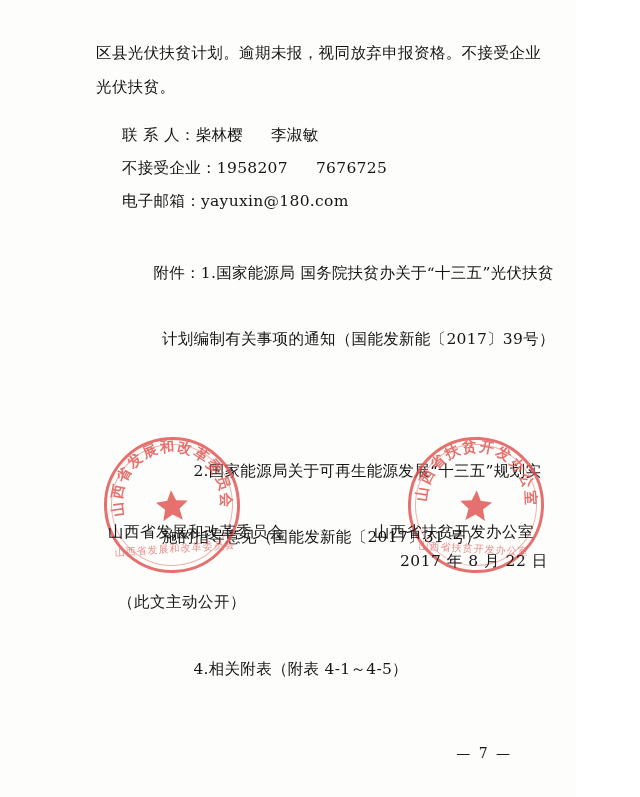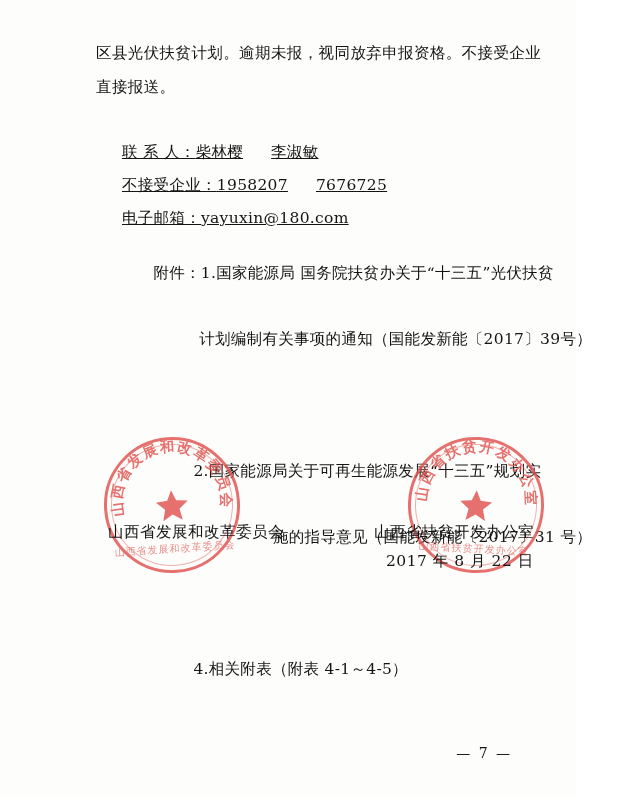--- a/index.html
+++ b/index.html
@@ -33,27 +33,26 @@
     letter-spacing: 0.4px;
     color: #141414;
   }
   .body-text .line {
     white-space: pre;
   }
 
   .contacts {
     position: absolute;
     left: 122px;
-    top: 136px;
+    top: 119px;
     width: 460px;
     font-size: 15.5px;
     line-height: 33px;
     letter-spacing: 0.3px;
     color: #141414;
-    text-decoration: underline;
   }
   .contacts .row {
     white-space: pre;
   }
   .contacts .gap {
     display: inline-block;
     width: 28px;
   }
 
   .attachments {
@@ -66,21 +65,20 @@
     letter-spacing: 0.3px;
     color: #141414;
   }
   .att-item {
     position: relative;
     white-space: pre-wrap;
   }
   .att-item .cont {
     display: block;
     padding-left: 40px;
-    text-align: right;
   }
   .att-first .lead {
     display: inline;
   }
 
   
   .stamp {
     position: absolute;
     border-radius: 50%;
     border: 3px solid #e0524f;
@@ -147,21 +145,21 @@
   
   .sig {
     position: absolute;
     font-size: 15.5px;
     letter-spacing: 0.5px;
     color: #141414;
     white-space: pre;
   }
   .sig-left { left: 108px; top: 522px; }
   .sig-right { left: 374px; top: 522px; }
-  .sig-date { left: 386px; top: 551px; }
+  .sig-date { left: 400px; top: 551px; }
 
   .public-note {
     position: absolute;
     left: 118px;
     top: 592px;
     font-size: 15.5px;
     letter-spacing: 0.5px;
     color: #141414;
     white-space: pre;
   }
@@ -175,21 +173,21 @@
     color: #141414;
   }
 </style>
 </head>
 <body>
 
 <div class="page">
 
   <div class="body-text">
     <div class="line">区县光伏扶贫计划。逾期未报，视同放弃申报资格。不接受企业</div>
-    <div class="line">直接报送。</div>
+    <div class="line">光伏扶贫。</div>
   </div>
 
   <div class="contacts">
     <div class="row"><span>联 系 人：</span><span>柴林樱</span><span class="gap"></span><span>李淑敏</span></div>
     <div class="row"><span>不接受企业：</span><span>1958207</span><span class="gap"></span><span>7676725</span></div>
     <div class="row"><span>电子邮箱：</span><span>yayuxin@180.com</span></div>
   </div>
 
   <div class="attachments">
     <div class="att-item att-first">
@@ -238,15 +236,16 @@
         <polygon points="16,2 20.2,11.8 31,12.8 22.8,20 25.2,30.6 16,25 6.8,30.6 9.2,20 1,12.8 11.8,11.8" fill="#e0524f"></polygon>
       </svg>
     </div>
     <div class="stamp-bottom">山西省扶贫开发办公室</div>
   </div>
 
   <div class="sig sig-left">山西省发展和改革委员会</div>
   <div class="sig sig-right">山西省扶贫开发办公室</div>
   <div class="sig sig-date">2017 年 8 月 22 日</div>
 
+  <div class="public-note">（此文主动公开）</div>
 
   <div class="page-number">— 7 —</div>
 </div>
 
 </body></html>

